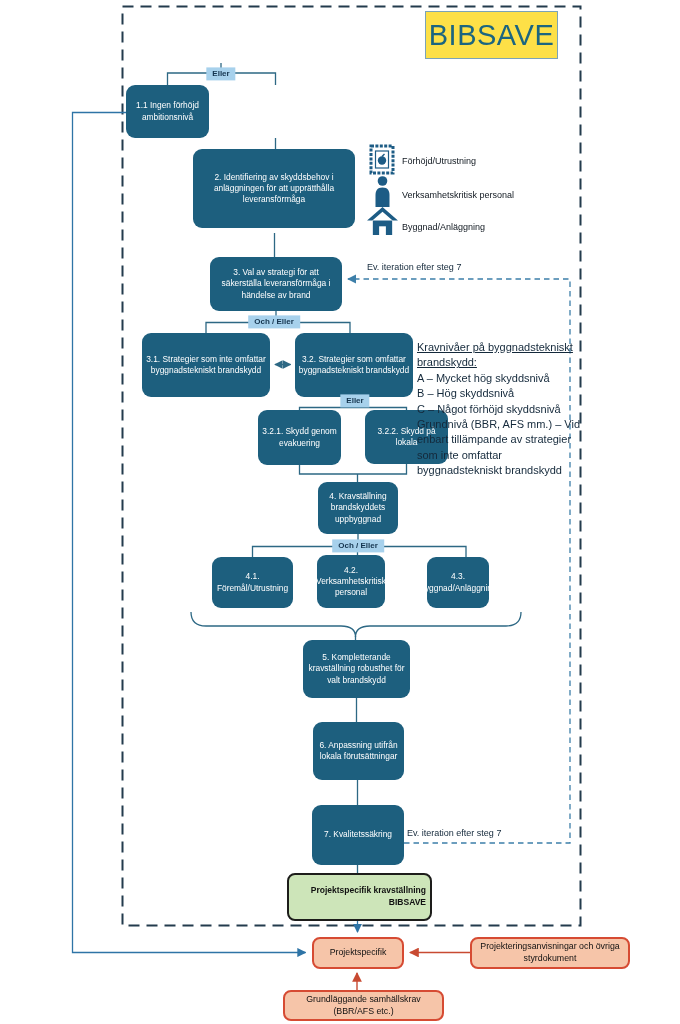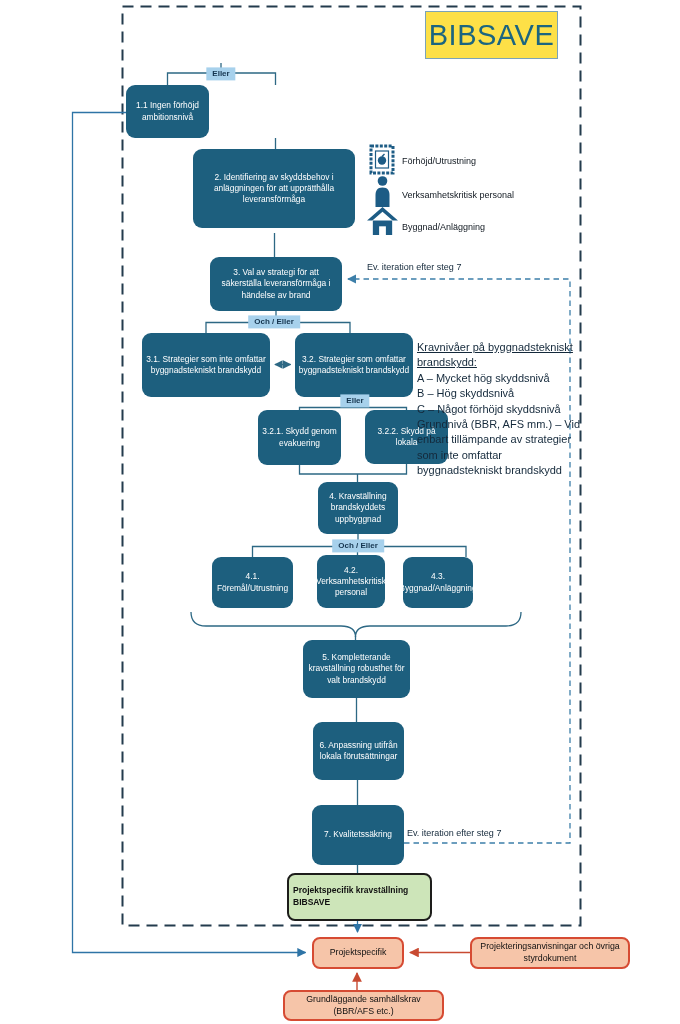--- a/index.html
+++ b/index.html
@@ -29,21 +29,21 @@
         background:#fde047;display:flex;align-items:center;justify-content:center;box-sizing:border-box;}
   .logo span{color:var(--logo);font-size:29px;letter-spacing:0.5px;}
   .legend-icon{position:absolute;z-index:1;}
   .legend-label{position:absolute;z-index:1;font-size:9px;color:#101820;white-space:nowrap;}
   .req{position:absolute;z-index:1;left:417px;top:318px;width:164px;font-size:11px;
        color:var(--text-dark);line-height:1.4;margin-top:22px;}
   .req .title{text-decoration:underline;display:block;}
   .iter-label{position:absolute;z-index:1;font-size:9px;color:var(--text-dark);white-space:nowrap;}
   .result{position:absolute;z-index:1;left:287px;top:873px;width:145px;height:48px;background:var(--green-fill);
           border:2px solid var(--green-border);border-radius:8px;display:flex;align-items:center;
-          justify-content:center;text-align:left;font-size:8.5px;font-weight:bold;color:#111;
+          justify-content:center;text-align:right;font-size:8.5px;font-weight:bold;color:#111;
           box-sizing:border-box;padding:2px 4px;line-height:1.4;}
   .pink{position:absolute;z-index:1;background:var(--pink-fill);border:2px solid var(--pink-border);
         border-radius:8px;display:flex;align-items:center;justify-content:center;text-align:center;
         font-size:8.8px;color:#111;box-sizing:border-box;padding:2px 4px;line-height:1.35;}
 </style>
 </head>
 <body>
 
 <div class="stage">
 
@@ -127,21 +127,21 @@
     <span>4. Kravställning brandskyddets uppbyggnad</span>
     </div>
   <div class="badge" style="left:358px;top:546px">
     <span>Och / Eller</span></div>
   <div class="node" style="left:212px;top:557px;width:81px;height:51px">
     <span>4.1. Föremål/Utrustning</span>
     </div>
   <div class="node" style="left:317px;top:555px;width:68px;height:53px">
     <span>4.2. Verksamhetskritisk personal</span>
     </div>
-  <div class="node" style="left:403px;top:557px;width:70px;height:51px">
+  <div class="node" style="left:427px;top:557px;width:62px;height:51px">
     <span>4.3. Byggnad/Anläggning</span>
     </div>
   <div class="node" style="left:303px;top:640px;width:107px;height:58px">
     <span>5. Kompletterande kravställning robusthet för valt brandskydd</span>
     </div>
   <div class="node" style="left:313px;top:722px;width:91px;height:58px">
     <span>6. Anpassning utifrån lokala förutsättningar</span>
     </div>
   <div class="node" style="left:312px;top:805px;width:92px;height:60px">
     <span>7. Kvalitetssäkring</span>

